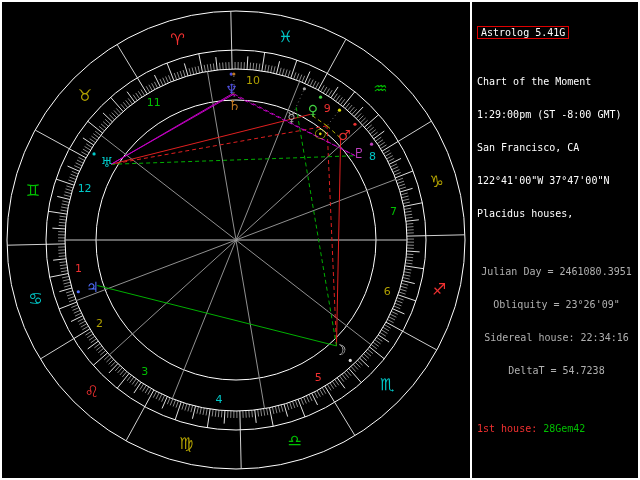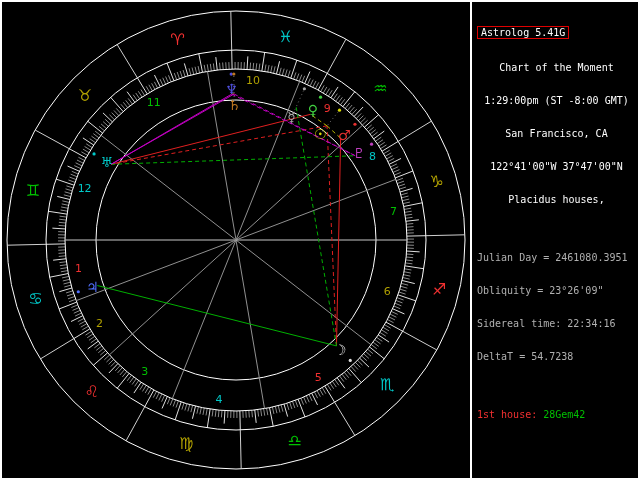--- a/index.html
+++ b/index.html
@@ -8,24 +8,24 @@
     width:640px; height:480px; position:relative; overflow:hidden;
     font-family:"DejaVu Sans Mono", monospace;
   }
   .frame { position:absolute; inset:0; border:2px solid #fff; pointer-events:none; }
   .chart-area { position:absolute; left:2px; top:2px; width:468px; height:476px; }
   .divider { position:absolute; left:470px; top:2px; width:2px; height:476px; background:#fff; }
   .sidebar {
     position:absolute; left:477px; top:4px; width:159px; height:472px;
     color:#fff; font-size:10px; line-height:11px; white-space:pre;
   }
-  .title-box { display:inline-block; border:1px solid #e00000; padding:0 3px; color:#fff; margin-bottom:1px; }
+  .title-box { display:inline-block; border:1px solid #e00000; padding:0 3px; color:#fff; margin-bottom:15px; }
   .row { white-space:pre; }
-  .hdr { color:#ffffff;text-align:center; }
-  .info { color:#b0b0b0; }
+  .hdr { color:#ffffff; }
+  .info { color:#b0b0b0;text-align:center; }
   .gap { height:3px; }
   svg text { font-family:"DejaVu Sans", sans-serif; }
 </style>
 </head>
 <body>
 
 <div class="frame"></div>
 
 <div class="chart-area">
   <svg id="wheel" width="468" height="476" viewBox="0 0 468 476">
@@ -498,21 +498,21 @@
 <div class="sidebar">
   <div><span class="title-box">Astrolog 5.41G</span></div>
   <div class="row hdr">Chart of the Moment</div>
   <div class="row hdr">1:29:00pm (ST -8:00 GMT)</div>
   <div class="row hdr">San Francisco, CA</div>
   <div class="row hdr">122°41'00"W 37°47'00"N</div>
   <div class="row hdr">Placidus houses,</div>
   <div class="gap"></div>
   <div class="row info">Julian Day = 2461080.3951</div>
   <div class="row info">Obliquity = 23°26'09"</div>
-  <div class="row info">Sidereal time: 22:34:16</div>
+  <div class="row info">Sidereal house: 22:34:16</div>
   <div class="row info">DeltaT = 54.7238</div>
   <div class="gap"></div>
   <div><div class="row"><span style="color: rgb(240, 48, 48);">1st house: </span><span style="color: rgb(0, 192, 0);">28Gem42</span></div></div>
   
   
   
   
   
   
   

